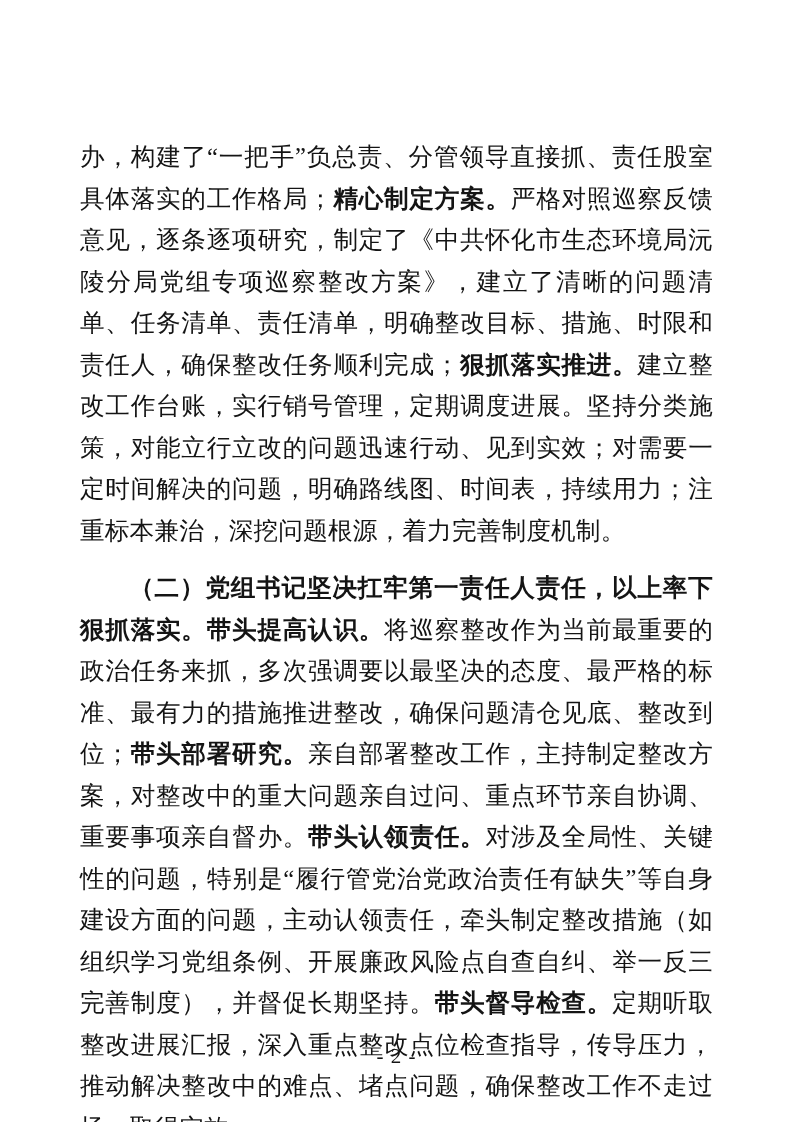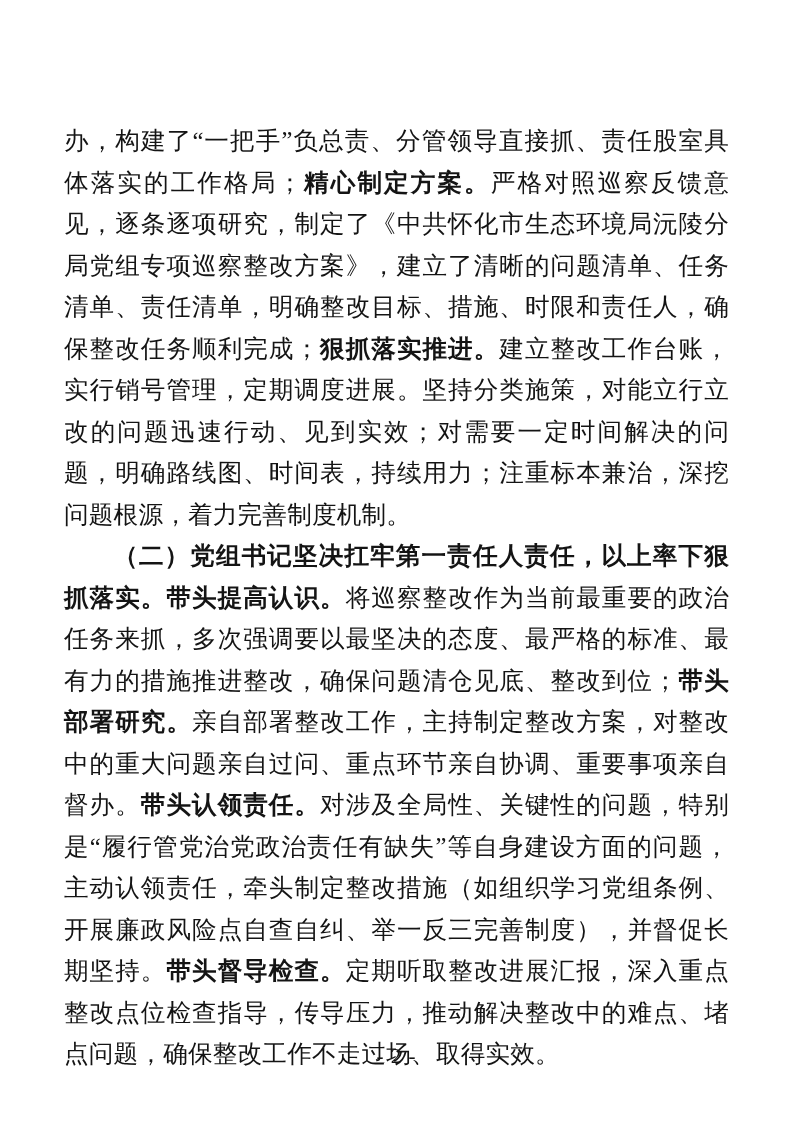--- a/index.html
+++ b/index.html
@@ -22,21 +22,21 @@
     left: 64px;
     top: 120px;
     width: 665px;
     font-size: 24.6px;
     line-height: 41.5px;
     text-align: justify;
     text-justify: inter-character;
     letter-spacing: 0.2px;
   }
   .para {
-    margin: 0;
+    margin: 16px;
     padding: 0;
   }
   .para.indent {
     text-indent: 2em;
   }
   .seg.style-normal {
     font-weight: normal;
   }
   
   .seg.style-bold {

